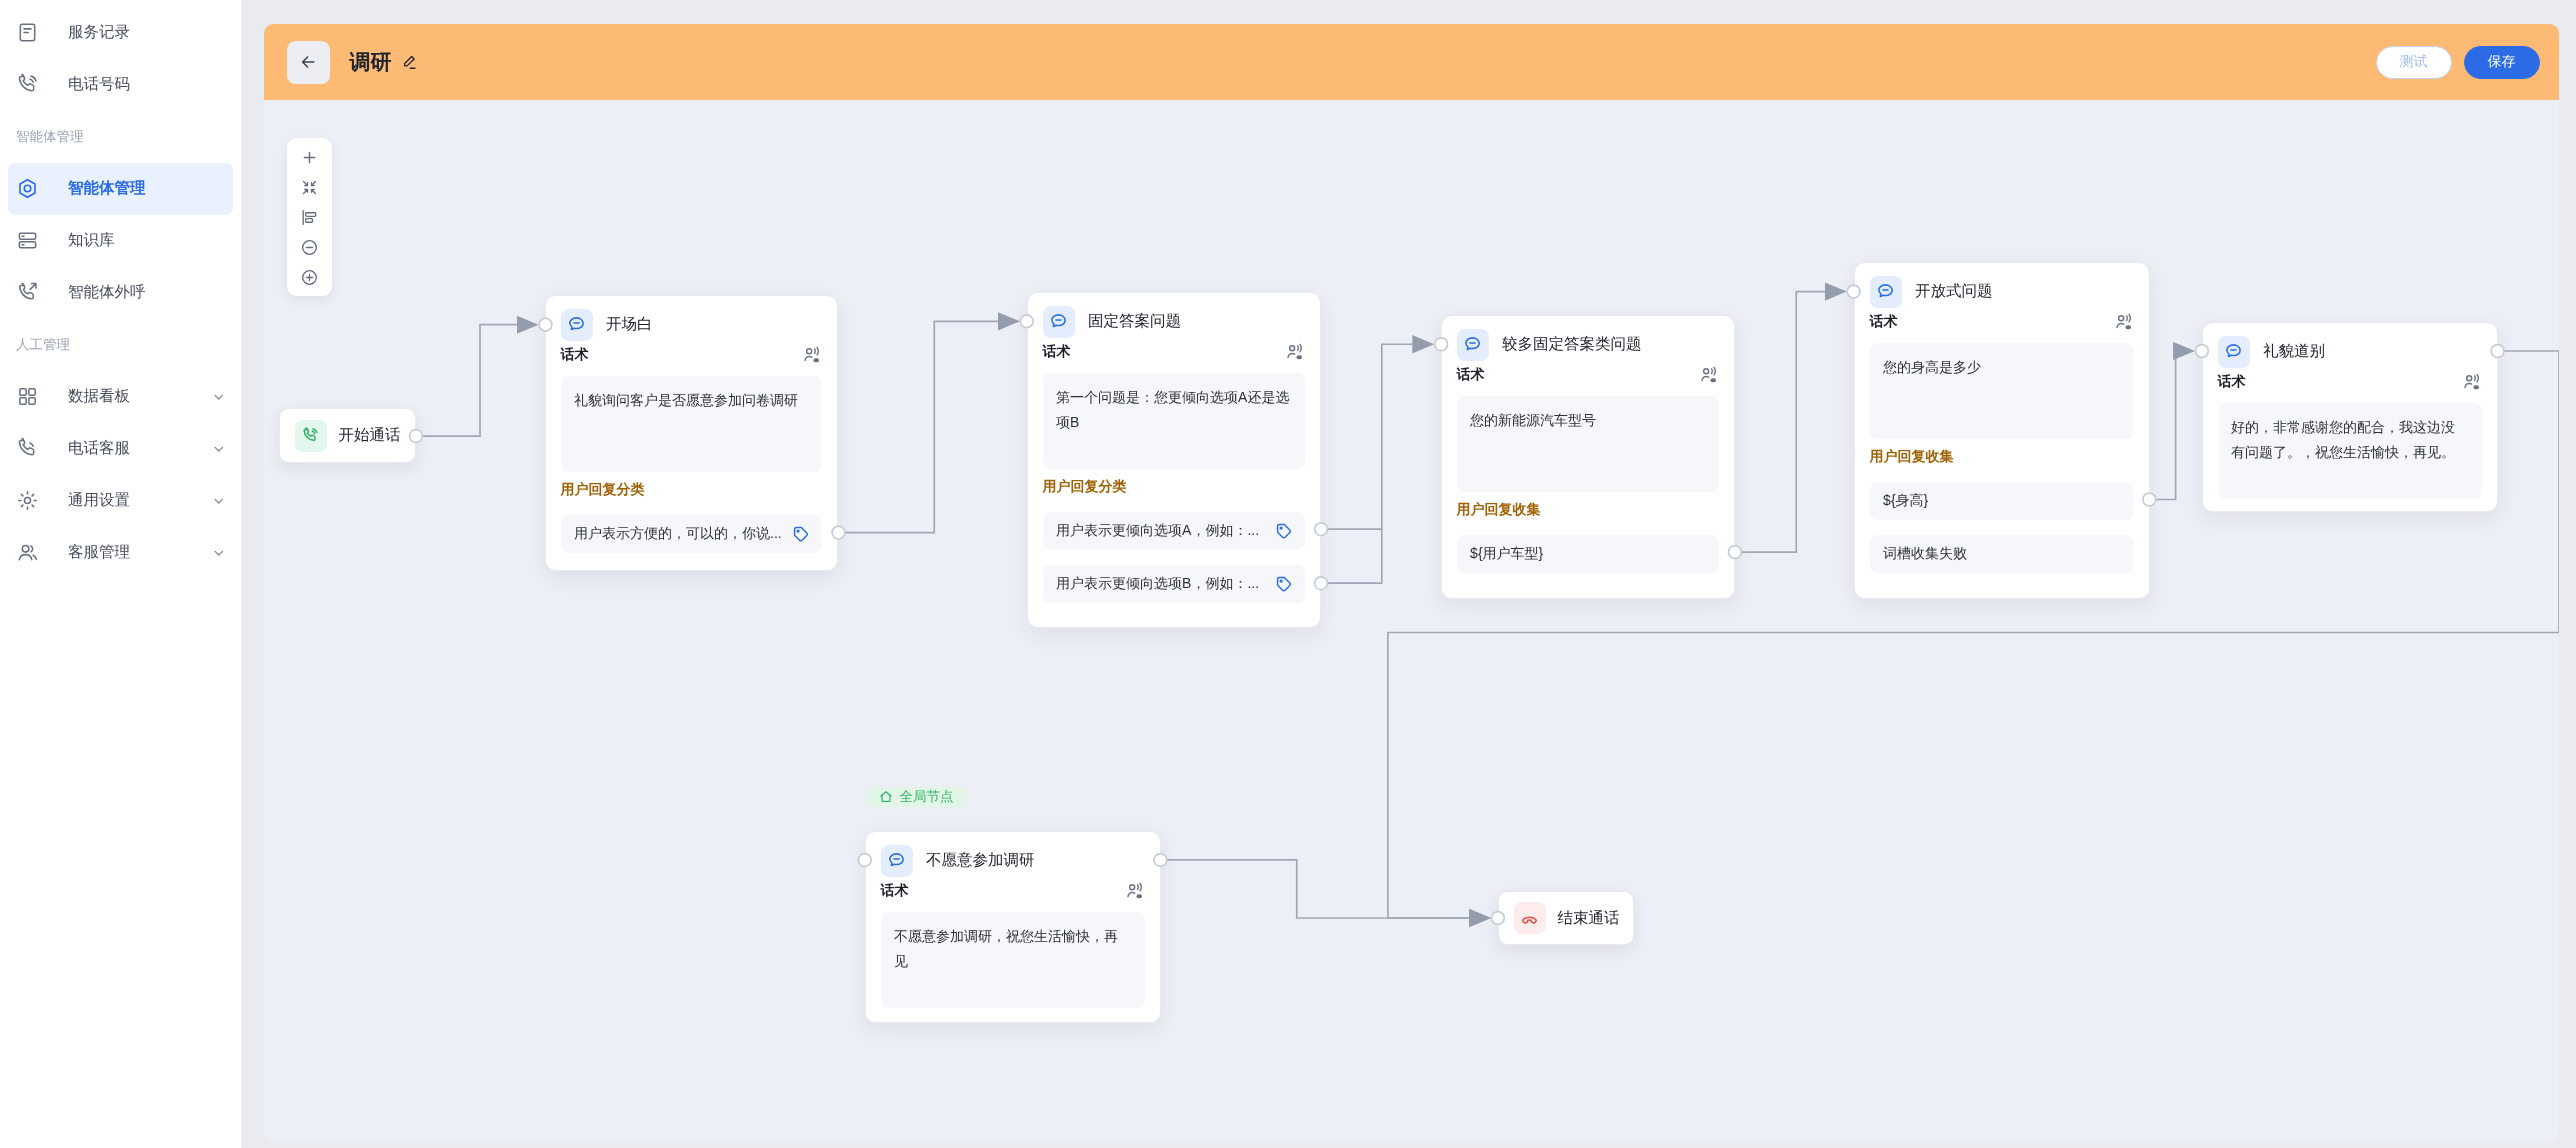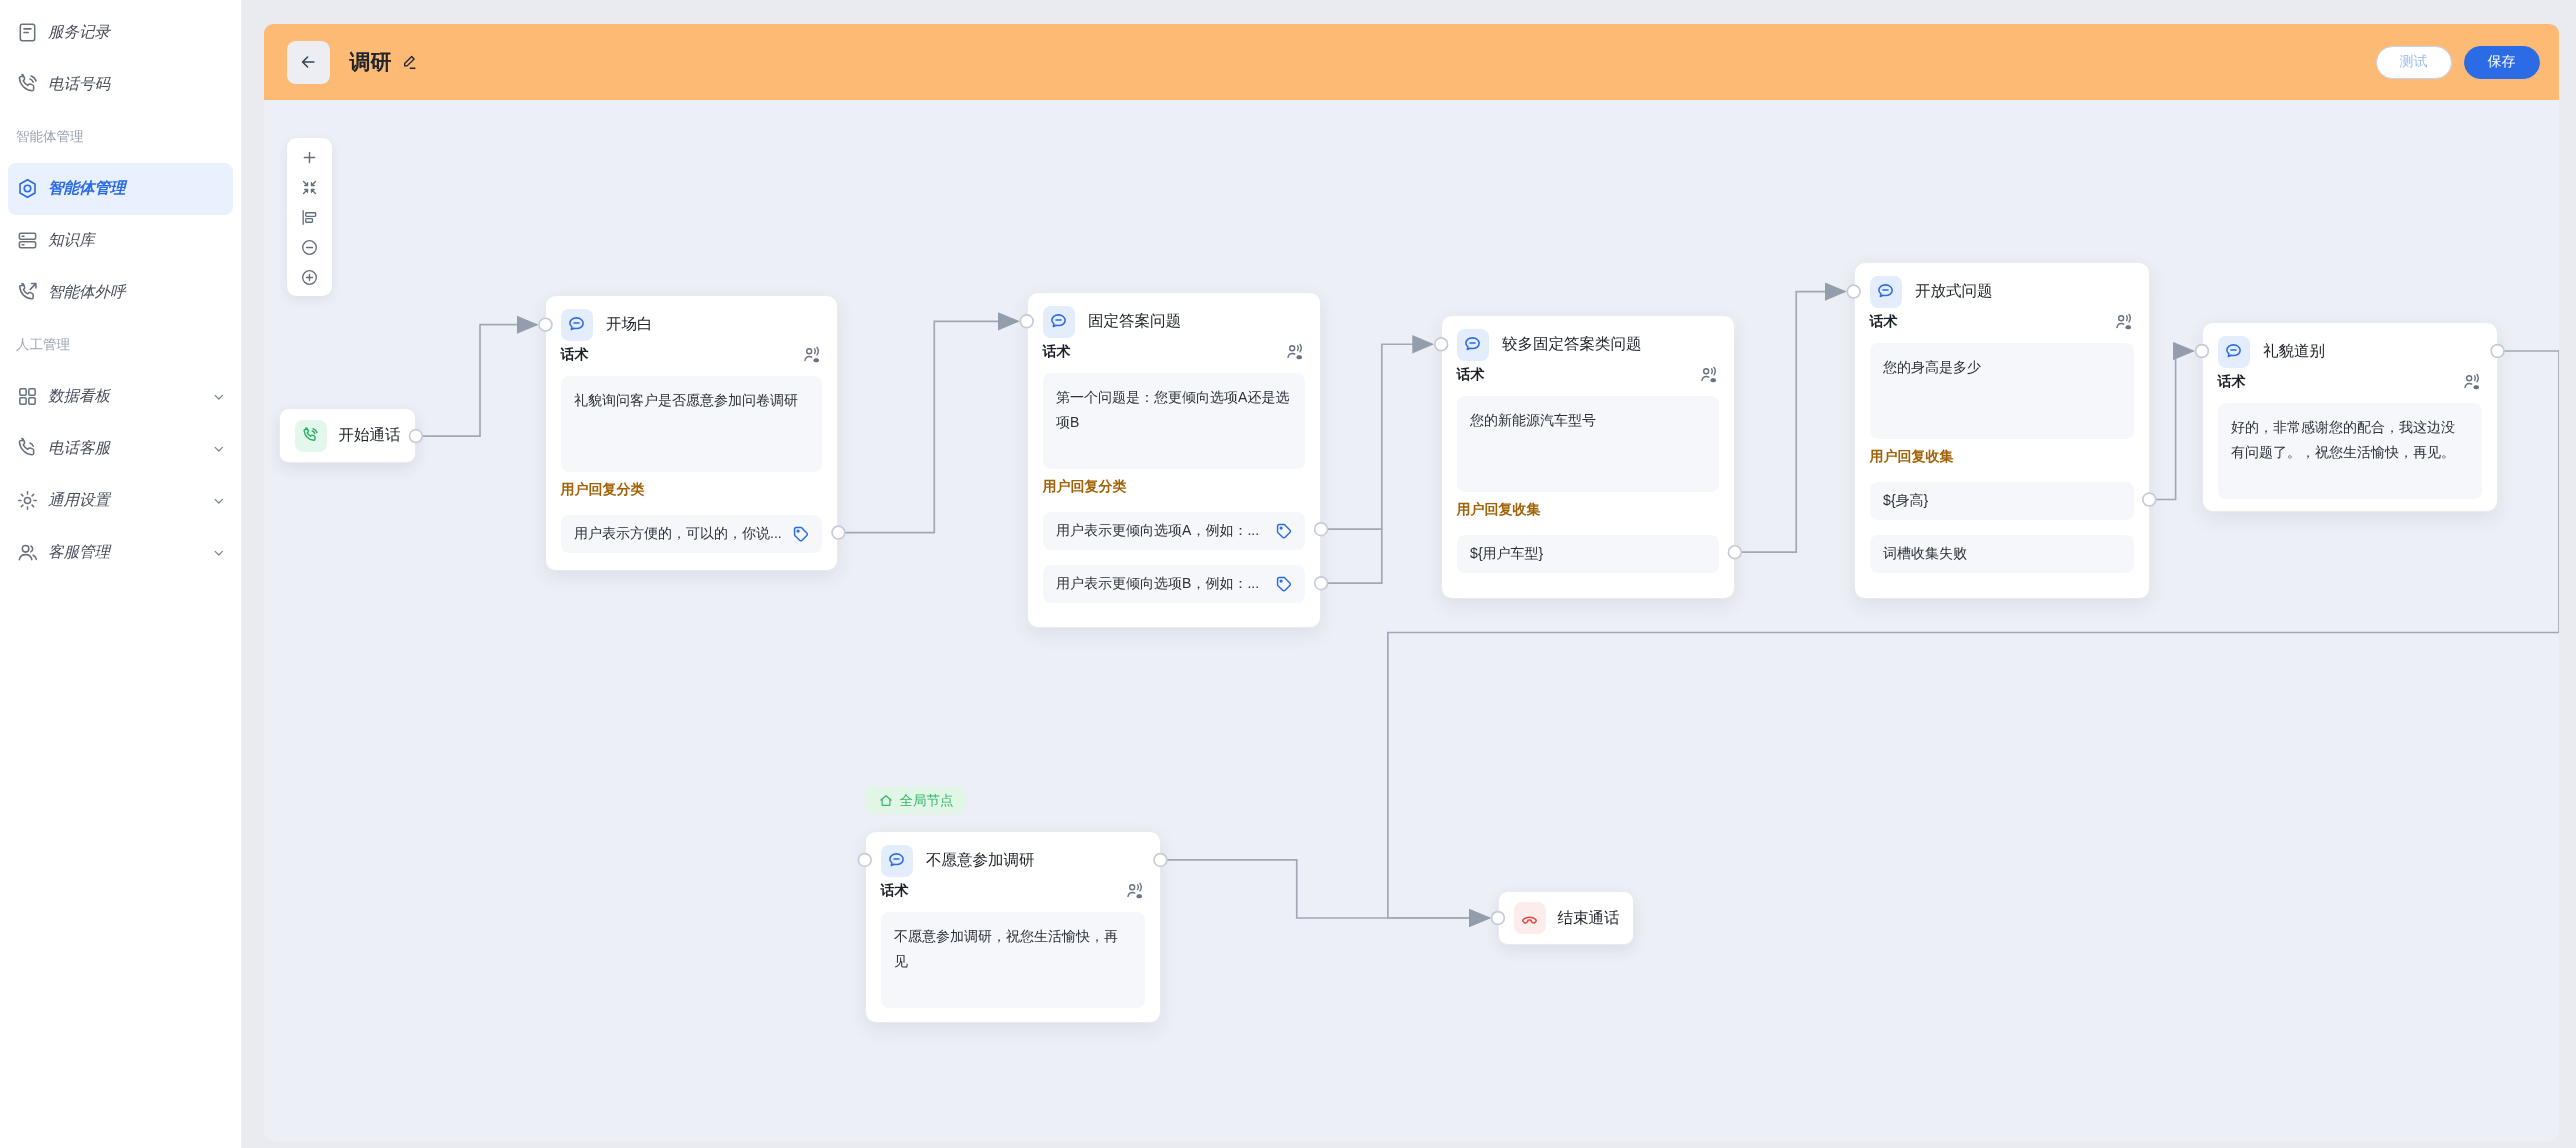--- a/index.html
+++ b/index.html
@@ -4,21 +4,21 @@
 <style>
   * { margin:0; padding:0; box-sizing:border-box; }
   html,body { width:2576px; height:1149px; overflow:hidden; }
   body { font-family:"Liberation Sans","DejaVu Sans",sans-serif; background:#e9ebf1; color:#1d212a; }
   .app { position:relative; width:2576px; height:1149px; display:flex; }
 
   
   .sidebar { position:relative; width:242px; height:100%; background:#ffffff; border-right:0.7px solid #edeff3; padding-top:6.8px; flex:none; z-index:5; }
   .side-item { height:52px; display:flex; align-items:center; padding:0 13.5px 0 16px; cursor:pointer; color:#454c5a; font-size:15.5px; }
   .side-item .sicon { width:23px; height:23px; display:flex; align-items:center; justify-content:center; color:#69717f; flex:none; }
-  .side-item .slabel { margin-left:9px; flex:1; white-space:nowrap;font-style:italic; }
+  .side-item .slabel { margin-left:29px; flex:1; white-space:nowrap; }
   .side-item .chev { width:17.6px; height:17.6px; color:#7d8594; flex:none; }
   .side-item.active { background:#e9f0fe; border-radius:8px; margin:0 8px; padding:0 5.4px 0 8px; color:#2b6ce6; font-weight:600; }
   .side-item.active .sicon { color:#2b6ce6; }
   .side-section { height:52px; display:flex; align-items:center; padding-left:16px; font-size:13.5px; color:#9aa3b3; }
   svg { display:block; }
 
   
   .content { position:relative; flex:1; height:100%; }
   .topbar { position:absolute; left:21.6px; top:24px; width:2295px; height:77px; background:#fdba74; border-radius:9.5px 9.5px 0 0; border-bottom:0.7px solid #e9ecf1; display:flex; align-items:center; padding:0 19px 0 23px; z-index:4; }
   .back-btn { width:43px; height:43px; border:none; background:#eceef4; border-radius:8.8px; display:flex; align-items:center; justify-content:center; color:#3c434f; cursor:pointer; flex:none; }
@@ -48,21 +48,21 @@
   .script-box { margin-top:11.5px; height:96px; background:#f5f7fa; border-radius:8px; padding:11.5px 13.5px; font-size:14px; line-height:25px; color:#2b3039; overflow:hidden; }
   .section-label2 { margin-top:7.4px; height:20px; display:flex; align-items:center; font-size:14px; font-weight:700; color:#a16207; }
   .item-box { margin-top:15px; height:38px; background:#f5f7fa; border-radius:8px; display:flex; align-items:center; justify-content:space-between; padding:0 12px 0 13.5px; font-size:14px; color:#2b3039; }
   .item-box + .item-box { margin-top:15.5px; }
   .item-text { white-space:nowrap; overflow:hidden; text-overflow:ellipsis; }
   .tag-icon { color:#2b6ce6; flex:none; margin-left:8px; }
 
   .mini-node { position:absolute; background:#ffffff; border:0.7px solid #e8eaf0; border-radius:9.5px; box-shadow:0 5.4px 15px rgba(36,48,80,.09); display:flex; align-items:center; padding:0 15px; z-index:2; cursor:pointer; }
   .mini-node .node-title { margin-left:12px; }
 
-  .global-badge { position:absolute; left:602px; top:686px; height:27px; background:#e2f6e8; border-radius:6px; display:flex; align-items:center; padding:0 12px; color:#35b569; font-size:13.5px; z-index:2; }
+  .global-badge { position:absolute; left:602px; top:686px; height:20px; background:#e2f6e8; border-radius:6px; display:flex; align-items:center; padding:0 12px; color:#35b569; font-size:13.5px; z-index:2; }
   .global-badge .gb-label { margin-left:6px; }
 
   .conn-layer { position:absolute; left:0; top:0; z-index:3; pointer-events:none; }
 </style>
 </head>
 <body>
 
 <div class="app">
 
   <aside class="sidebar">

